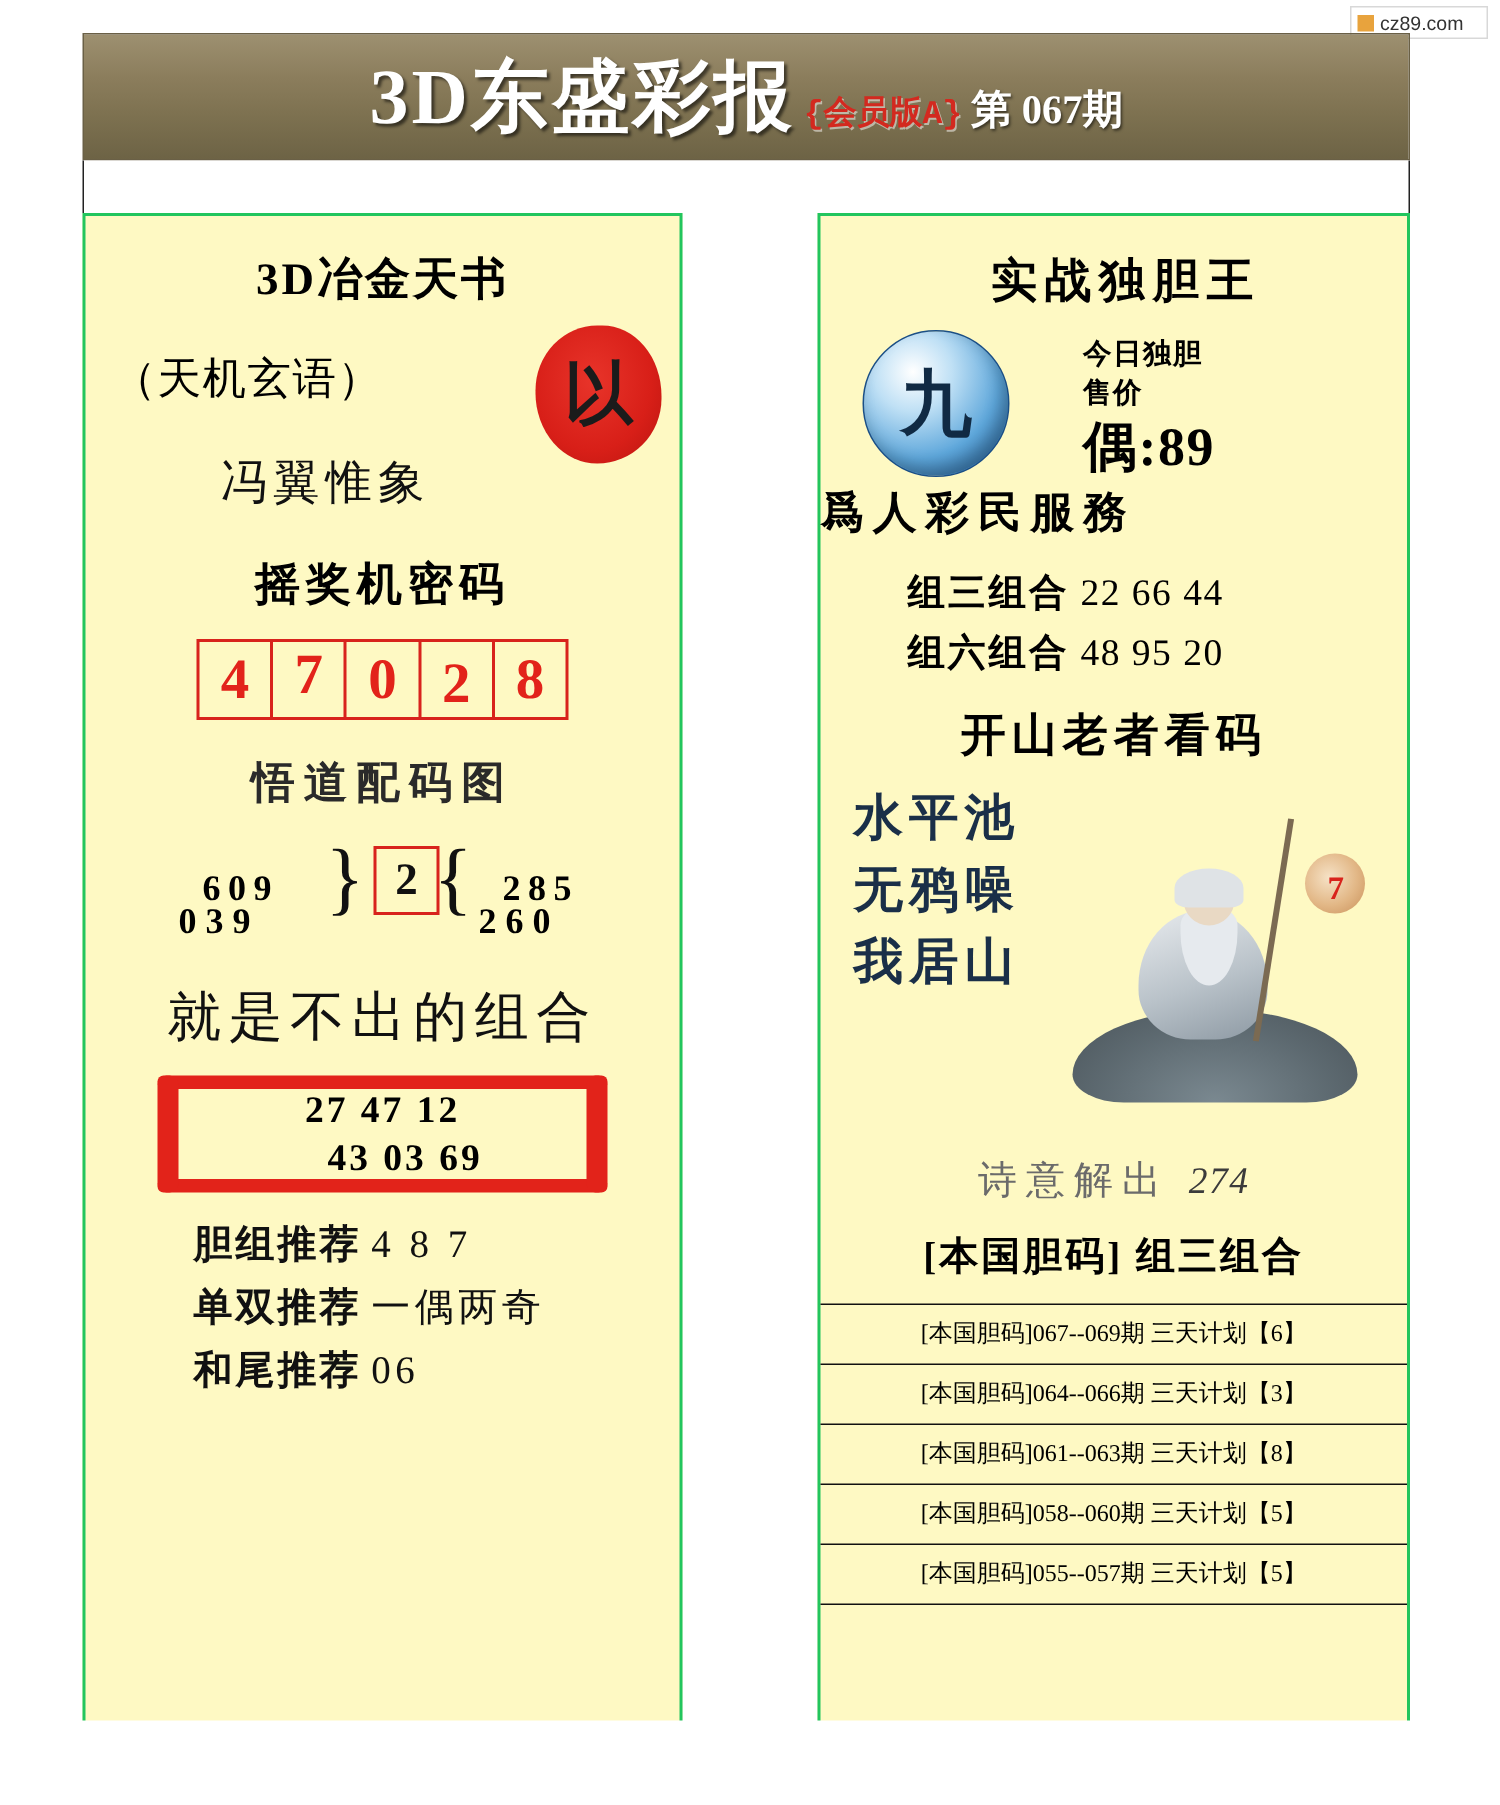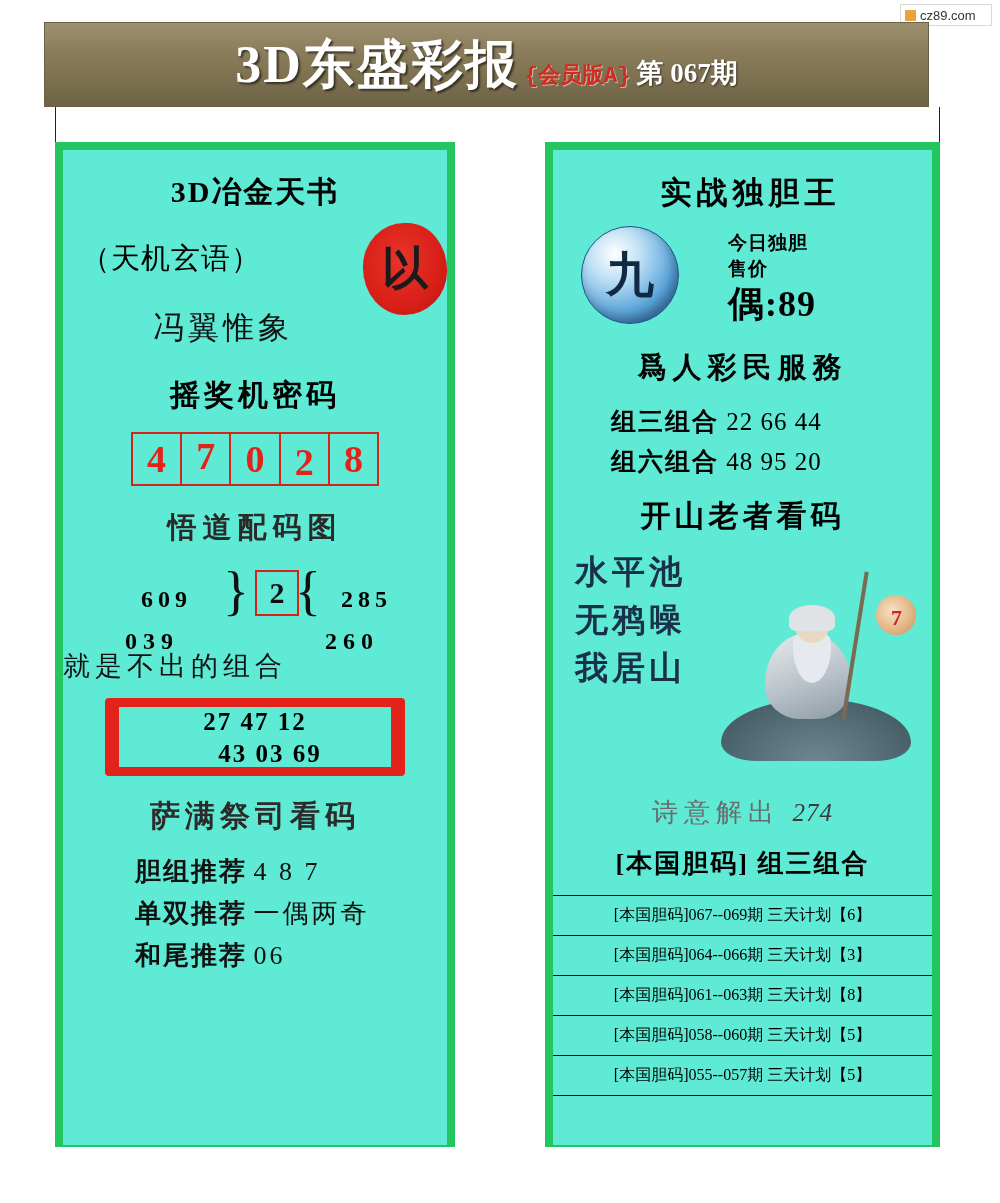--- a/index.html
+++ b/index.html
@@ -5,35 +5,35 @@
   html,body{margin:0;padding:0;background:#ffffff;}
   body{width:1000px;height:1203px;position:relative;font-family:"Liberation Serif",serif;overflow:hidden;}
 
   
   .badge{position:absolute;top:4px;right:8px;width:92px;height:22px;background:#ffffff;border:1px solid #d8d8d8;
          display:flex;align-items:center;gap:4px;padding:0 4px;box-sizing:border-box;}
   .badge .sq{width:11px;height:11px;background:#e8a33d;flex:0 0 auto;}
   .badge .txt{font-family:"Liberation Sans",sans-serif;font-size:13px;color:#333;letter-spacing:0px;}
 
   
-  .masthead{position:absolute;left:44px;top:22px;width:885px;height:85px;
+  .masthead{position:absolute;left:55px;top:22px;width:885px;height:85px;
      background:linear-gradient(180deg,#9d9070 0%,#8b7d5c 35%,#7d7150 65%,#6d6345 100%);
      border:1px solid #6a6046;display:flex;align-items:center;justify-content:center;box-sizing:border-box;}
   .mast-inner{display:flex;align-items:baseline;gap:6px;}
   .mast-title{font-family:"Liberation Serif",serif;font-weight:bold;font-size:52px;color:#ffffff;
      letter-spacing:2px;text-shadow:2px 2px 2px rgba(0,0,0,.55);}
   .mast-ver{font-size:22px;color:#d3291f;font-weight:bold;text-shadow:1px 1px 0 rgba(255,255,255,.5);font-family:Liberation Mono, monospace;}
   .mast-issue{font-size:27px;color:#ffffff;font-weight:bold;text-shadow:1px 1px 2px rgba(0,0,0,.55);}
 
   
   .strip{position:absolute;left:55px;top:107px;width:885px;height:35px;background:#fff;border-left:1px solid #222;border-right:1px solid #222;box-sizing:border-box;}
 
   
   .frame{position:absolute;left:55px;top:142px;width:885px;height:1005px;box-sizing:border-box;}
-  .col{position:absolute;top:0;border:8px solid #22c55e;box-sizing:border-box;background:#5eead4;height:1011px;}
+  .col{position:absolute;top:0;border:2px solid #22c55e;box-sizing:border-box;background:#fef9c3;height:1011px;}
   .col-left{left:0;width:400px;}
   .col-right{left:490px;width:395px;}
   .gap{position:absolute;left:400px;top:0;width:90px;height:1005px;background:#fff;}
 
   
   .l1{margin-top:22px;font-size:30px;font-weight:bold;letter-spacing:2px;text-align:center;}
   .l2row{position:relative;height:78px;margin-top:14px;}
   .l2{position:absolute;left:18px;top:12px;font-size:29px;letter-spacing:1px;}
   .seal{position:absolute;left:300px;top:-4px;width:84px;height:92px;
         background:radial-gradient(ellipse at 45% 40%,#e8342a 0%,#d81f18 60%,#b9140f 100%);
@@ -53,21 +53,21 @@
 
   .pairs{margin-top:14px;position:relative;height:86px;}
   .pairs .lv{position:absolute;left:62px;font-size:24px;}
   .pairs .rv{position:absolute;left:262px;font-size:24px;}
   .pairs .r1{top:2px;} .pairs .r2{top:46px;}
   .brace{position:absolute;left:160px;top:-2px;font-size:54px;color:#111;}
   .brace2{position:absolute;left:232px;top:-2px;font-size:54px;color:#111;transform:scaleX(-1);}
   .midbox{position:absolute;left:192px;top:8px;width:40px;height:42px;border:2px solid #d8231c;
       display:flex;align-items:center;justify-content:center;font-size:30px;font-weight:bold;color:#111;}
 
-  .l6{margin-top:0;font-size:27px;letter-spacing:5px;text-align:left;color:#111;}
+  .l6{margin-top:12px;font-size:36px;letter-spacing:5px;text-align:center;color:#111;}
 
   .redwrap{margin:14px auto 0;width:300px;height:78px;position:relative;}
   .redwrap .bar{position:absolute;left:0;right:0;height:9px;background:#e2231a;border-radius:4px;}
   .redwrap .bar.t{top:0;} .redwrap .bar.b{bottom:0;}
   .redwrap .side{position:absolute;top:0;bottom:0;width:14px;background:#e2231a;}
   .redwrap .side.l{left:0;border-radius:6px;} .redwrap .side.r{right:0;border-radius:6px;}
   .redwrap .nums{position:absolute;left:24px;right:24px;top:10px;bottom:10px;}
   .redwrap .n1{font-size:25px;font-weight:bold;letter-spacing:2px;text-align:center;}
   .redwrap .n2{font-size:25px;font-weight:bold;letter-spacing:2px;text-align:center;margin-top:4px;padding-left:30px;}
 
@@ -80,21 +80,21 @@
   .r1{margin-top:22px;font-size:31px;font-weight:bold;letter-spacing:5px;text-align:center;padding-left:16px;}
   .ballrow{position:relative;height:104px;margin-top:10px;}
   .ball{position:absolute;left:28px;top:2px;width:96px;height:96px;border-radius:50%;
     background:radial-gradient(circle at 34% 28%,#ffffff 0%,#bfe0f5 28%,#5ea7db 62%,#1f5f9e 100%);
     border:1px solid #1b4f86;display:flex;align-items:center;justify-content:center;
     box-shadow:inset -4px -6px 10px rgba(0,0,0,.25);}
   .ball span{font-size:48px;font-weight:bold;color:#102a44;font-family:"Liberation Serif",serif;}
   .todo{position:absolute;left:175px;top:6px;font-size:19px;font-weight:bold;line-height:1.35;letter-spacing:1px;}
   .price{position:absolute;left:175px;top:56px;font-size:36px;font-weight:bold;letter-spacing:1px;}
 
-  .r2{margin-top:20px;font-size:29px;font-weight:bold;letter-spacing:6px;text-align:center;font-family:"Liberation Serif",serif;}
+  .r2{margin-top:0;font-size:29px;font-weight:bold;letter-spacing:6px;text-align:left;font-family:"Liberation Serif",serif;}
   .grp{margin-top:14px;padding-left:58px;font-size:25px;line-height:1.6;letter-spacing:1px;}
   .grp .lab{font-weight:bold;letter-spacing:2px;}
   .r3{margin-top:14px;font-size:30px;font-weight:bold;letter-spacing:4px;text-align:center;}
 
   .poemwrap{position:relative;height:250px;margin-top:6px;}
   .poem{position:absolute;left:22px;top:6px;font-size:33px;font-weight:bold;line-height:1.45;letter-spacing:4px;
      color:#1a2f48;font-family:"Liberation Serif",serif;}
   .oldman{position:absolute;left:150px;top:18px;width:215px;height:200px;}
   .om-mount{position:absolute;left:18px;bottom:0;width:190px;height:62px;
      background:radial-gradient(ellipse at 50% 100%,#6f7f8c 0%,#4e5c68 60%,#3b4651 100%);
@@ -183,21 +183,20 @@
       <div class="bar t"></div>
       <div class="bar b"></div>
       <div class="side l"></div>
       <div class="side r"></div>
       <div class="nums">
         <div class="n1">27 47 12</div>
         <div class="n2">43 03 69</div>
       </div>
     </div>
 
-    <div class="l7">萨满祭司看码</div>
 
     <div class="rec">
       <div>
         <b>胆组推荐</b>
         <span class="v">4 8 7</span>
       </div>
       <div>
         <b>单双推荐</b>
         <span class="v">一偶两奇</span>
       </div>

